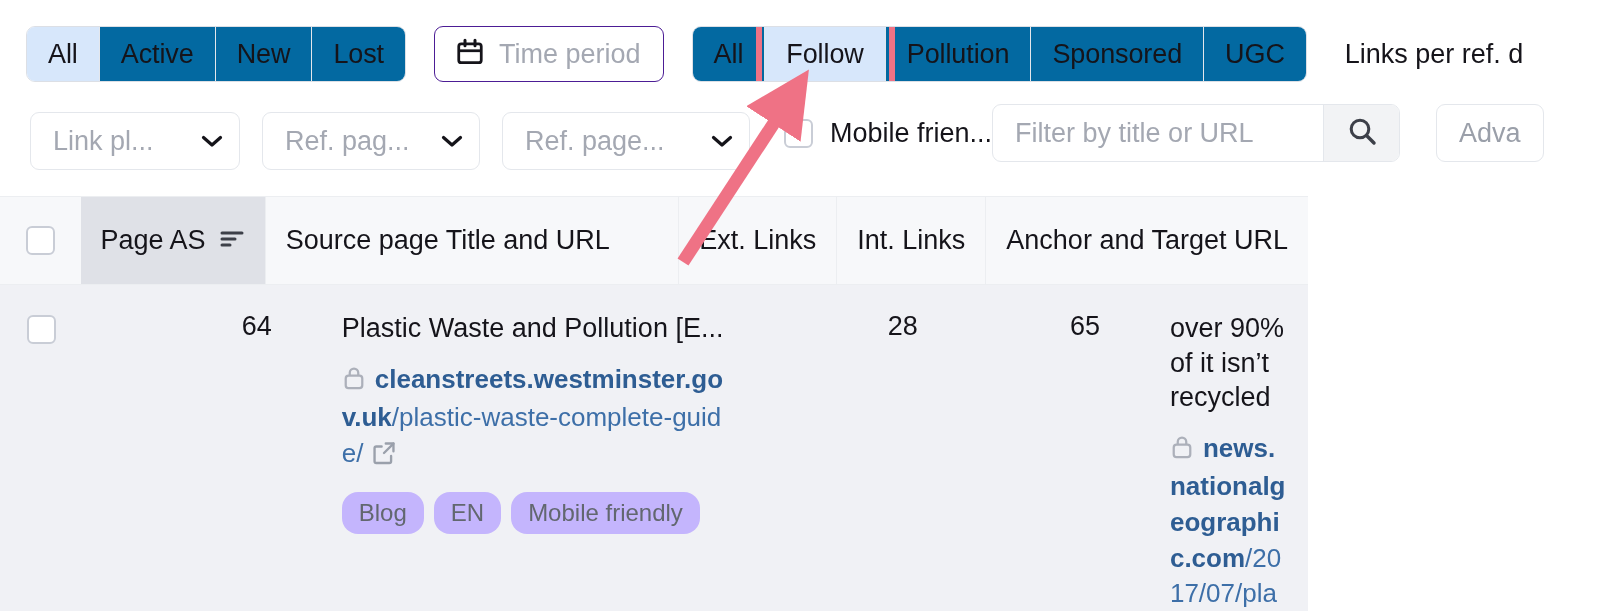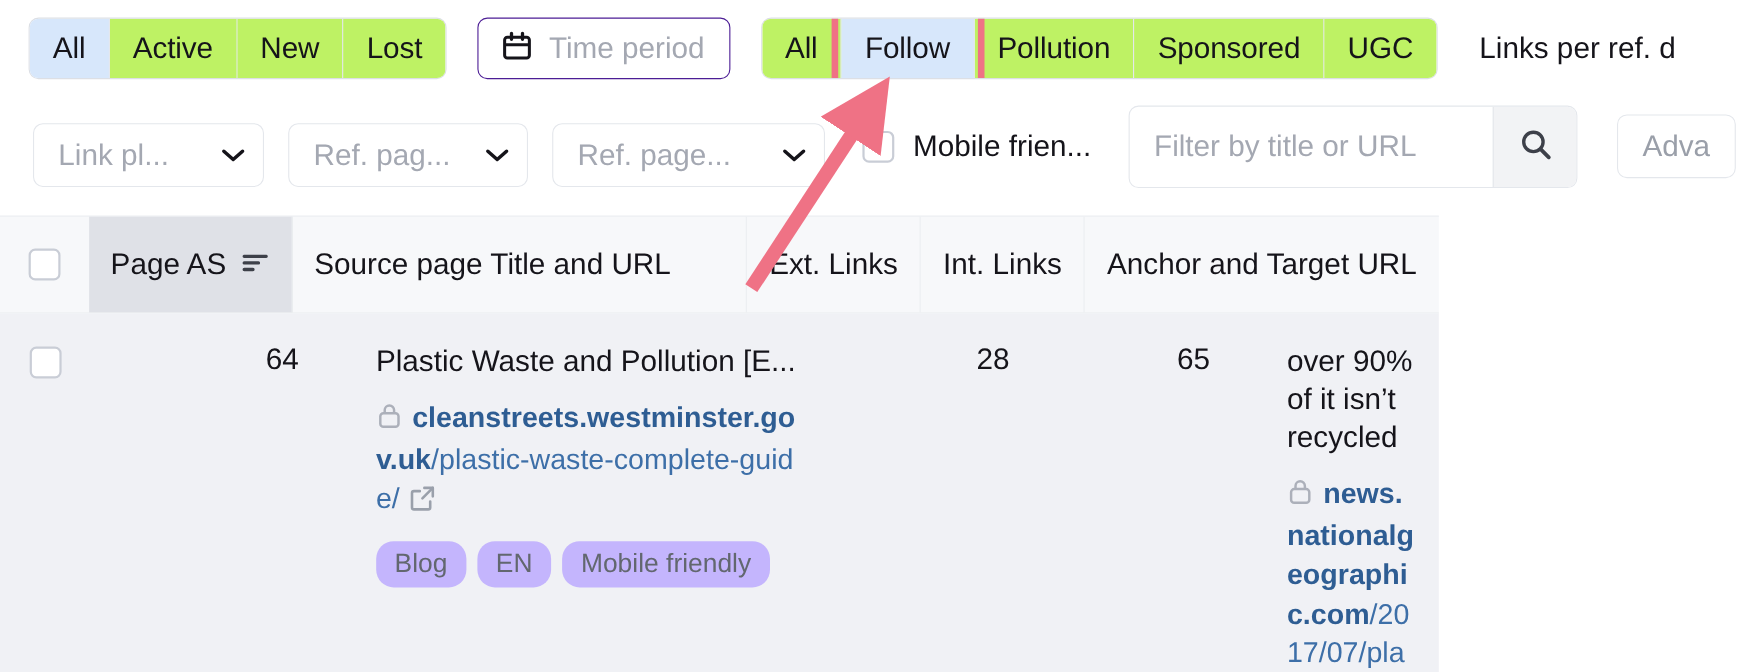--- a/index.html
+++ b/index.html
@@ -9,34 +9,34 @@
     overflow: hidden;
     background: #ffffff;
     font-family: "Liberation Sans", sans-serif;
     -webkit-font-smoothing: antialiased;
   }
   #root { position: relative; width: 1600px; height: 611px; background: #ffffff; }
 
   
   .toolbar { position: absolute; left: 0; top: 0; width: 1600px; height: 196px; background: #ffffff; }
 
-  .row1 { position: absolute; left: 0; top: 16px; height: 56px; display: flex; align-items: center; }
+  .row1 { position: absolute; left: 0; top: 26px; height: 56px; display: flex; align-items: center; }
   .row2 { position: absolute; left: 0; top: 104px; height: 58px; display: flex; align-items: center; }
 
   
   .seg {
     display: inline-flex; align-items: stretch;
     border: 1px solid #dcdfe5; border-radius: 9px;
     background: #ffffff; height: 56px; overflow: hidden;
   }
   .seg-btn {
     display: flex; align-items: center; justify-content: center;
     padding: 0 21px;
     font-size: 27px; color: #15141a; letter-spacing: -0.1px;
-    background: #bef264; border-right: 1px solid #e4e7ec;
+    background: #0369a1; border-right: 1px solid #e4e7ec;
     cursor: pointer; white-space: nowrap;
   }
   .seg-btn:last-child { border-right: none; }
   .seg-btn.active { background: #d7e7fb; color: #15141a; }
 
   .seg.group2 { margin-left: 28px; }
 
   
   .hl-wrap { position: relative; display: inline-flex; }
   .hl-box {
@@ -63,23 +63,22 @@
     cursor: pointer; gap: 18px; margin-top: 16px;
   }
   .select .sel-label { font-size: 27px; color: #a4a8b2; white-space: nowrap; }
   .chev { width: 22px; height: 14px; flex: 0 0 auto; }
 
   .check-wrap { display: inline-flex; align-items: center; gap: 17px; margin-left: 34px; cursor: pointer; }
   .checkbox { width: 29px; height: 29px; border: 2px solid #c9cdd6; border-radius: 6px; background: #fff; }
   .check-label { font-size: 27px; color: #15141a; white-space: nowrap; }
 
   .searchbox {
-    display: inline-flex; align-items: stretch; height: 75px;
+    display: inline-flex; align-items: stretch; height: 58px;
     border: 1px solid #e4e7ec; border-radius: 9px; overflow: hidden; background: #fff;
-    margin-left: 34px;
   }
   .search-input {
     width: 330px; border: none; outline: none; background: transparent;
     font-family: "Liberation Sans", sans-serif; font-size: 27px; color: #15141a;
     padding: 0 16px 0 22px;
   }
   .search-input::placeholder { color: #a4a8b2; }
   .search-btn {
     width: 76px; display: flex; align-items: center; justify-content: center;
     background: #f2f3f5; border-left: 1px solid #e4e7ec; cursor: pointer;

